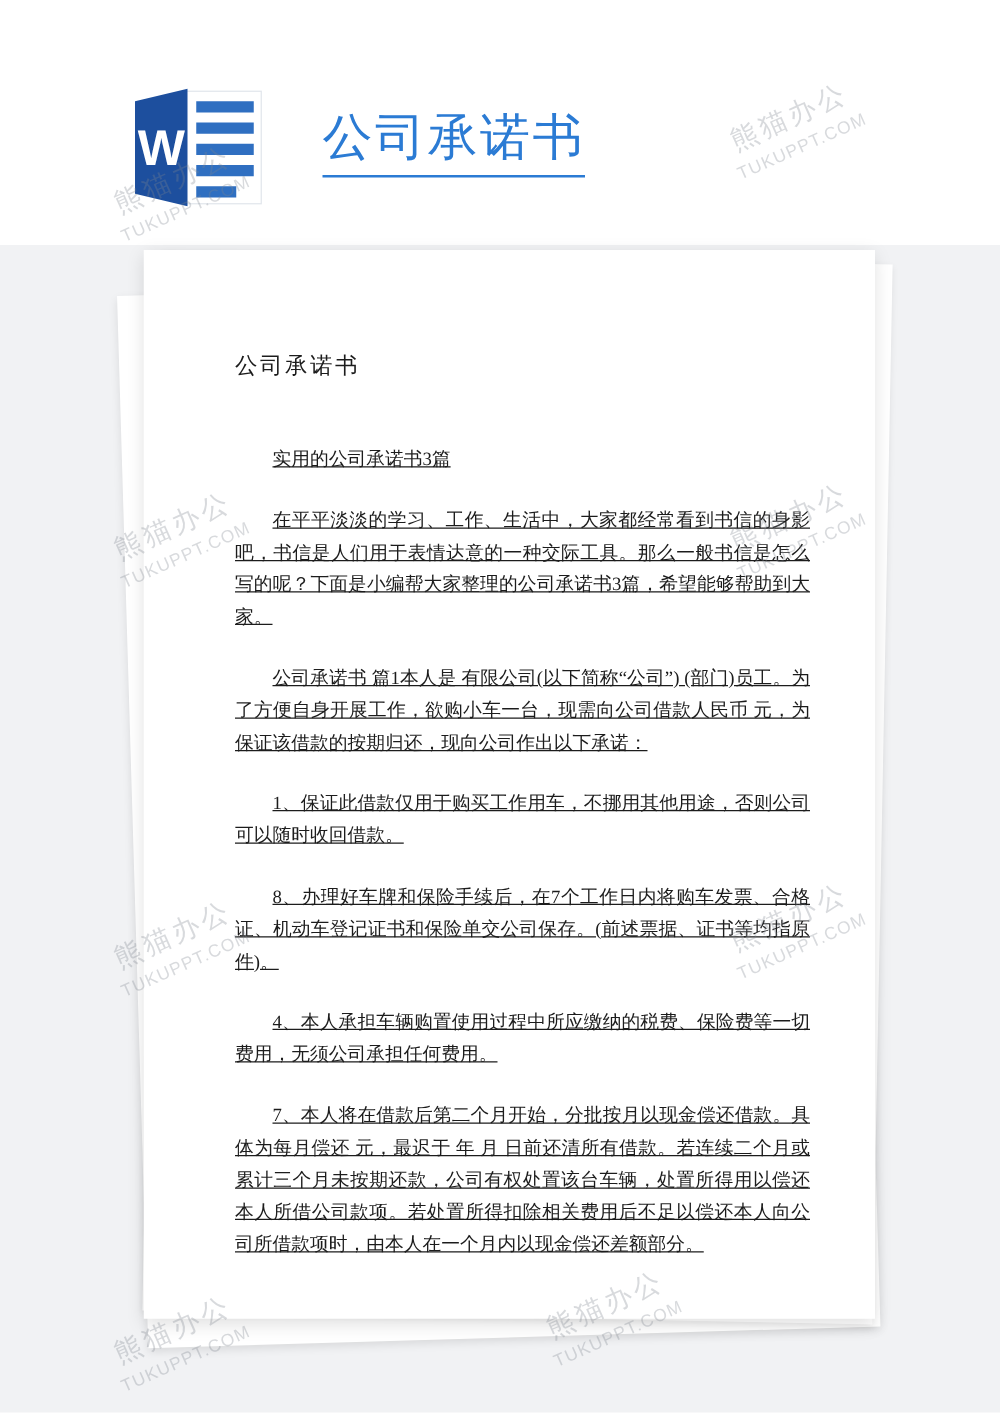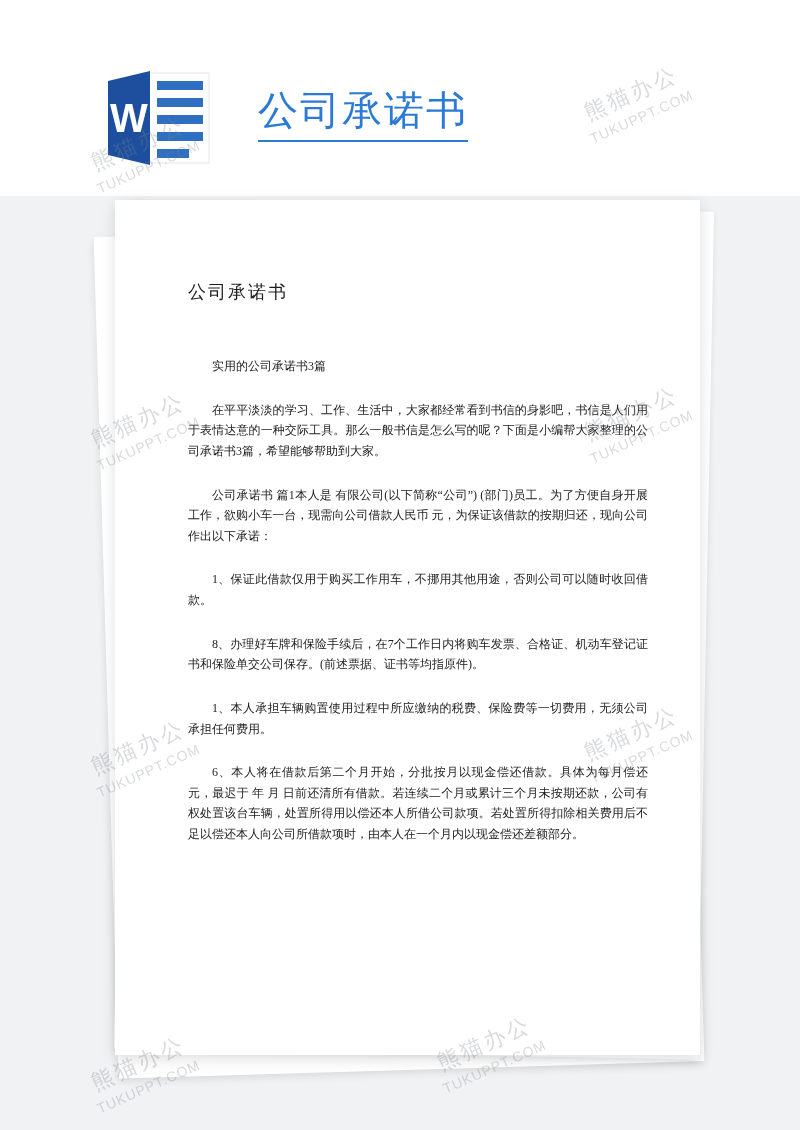--- a/index.html
+++ b/index.html
@@ -56,24 +56,25 @@
   
   .doc {
     font-family:"Liberation Serif","DejaVu Serif",serif;
     color:#1c1c1c;
   }
   .doc-heading {
     font-size:18px; font-weight:400; letter-spacing:2px;
     margin-bottom:52px;
   }
   .doc p {
-    font-size:12px; line-height:1.72;
+    font-size:15px; line-height:1.72;
     text-align:justify;
     text-indent:2em;
     margin:0 0 23px 0;
+    text-decoration:underline;
   }
 
   
   .wm {
     position:absolute; width:180px;
     transform:rotate(-24deg);
     text-align:center;
     z-index:6;
     pointer-events:none;
     color:rgba(125,133,143,0.30);
@@ -107,22 +108,22 @@
 <div class="sheet sheet-back-2"></div>
 
 <div class="sheet paper-main">
   <div class="doc">
     <div class="doc-heading">公司承诺书</div>
     <p>实用的公司承诺书3篇</p>
     <p>在平平淡淡的学习、工作、生活中，大家都经常看到书信的身影吧，书信是人们用于表情达意的一种交际工具。那么一般书信是怎么写的呢？下面是小编帮大家整理的公司承诺书3篇，希望能够帮助到大家。</p>
     <p>公司承诺书 篇1本人是 有限公司(以下简称“公司”) (部门)员工。为了方便自身开展工作，欲购小车一台，现需向公司借款人民币 元，为保证该借款的按期归还，现向公司作出以下承诺：</p>
     <p>1、保证此借款仅用于购买工作用车，不挪用其他用途，否则公司可以随时收回借款。</p>
     <p>8、办理好车牌和保险手续后，在7个工作日内将购车发票、合格证、机动车登记证书和保险单交公司保存。(前述票据、证书等均指原件)。</p>
-    <p>1、本人承担车辆购置使用过程中所应缴纳的税费、保险费等一切费用，无须公司承担任何费用。</p>
-    <p>6、本人将在借款后第二个月开始，分批按月以现金偿还借款。具体为每月偿还 元，最迟于 年 月 日前还清所有借款。若连续二个月或累计三个月未按期还款，公司有权处置该台车辆，处置所得用以偿还本人所借公司款项。若处置所得扣除相关费用后不足以偿还本人向公司所借款项时，由本人在一个月内以现金偿还差额部分。</p>
+    <p>4、本人承担车辆购置使用过程中所应缴纳的税费、保险费等一切费用，无须公司承担任何费用。</p>
+    <p>7、本人将在借款后第二个月开始，分批按月以现金偿还借款。具体为每月偿还 元，最迟于 年 月 日前还清所有借款。若连续二个月或累计三个月未按期还款，公司有权处置该台车辆，处置所得用以偿还本人所借公司款项。若处置所得扣除相关费用后不足以偿还本人向公司所借款项时，由本人在一个月内以现金偿还差额部分。</p>
   </div>
 </div>
 
 <div class="wm" style="left: 52px; top: 128px;">
     <span class="wm-brand">熊猫办公</span>
     <span class="wm-site">TUKUPPT.COM</span>
   </div>
 <div class="wm" style="left: 545px; top: 78px;">
     <span class="wm-brand">熊猫办公</span>
     <span class="wm-site">TUKUPPT.COM</span>

